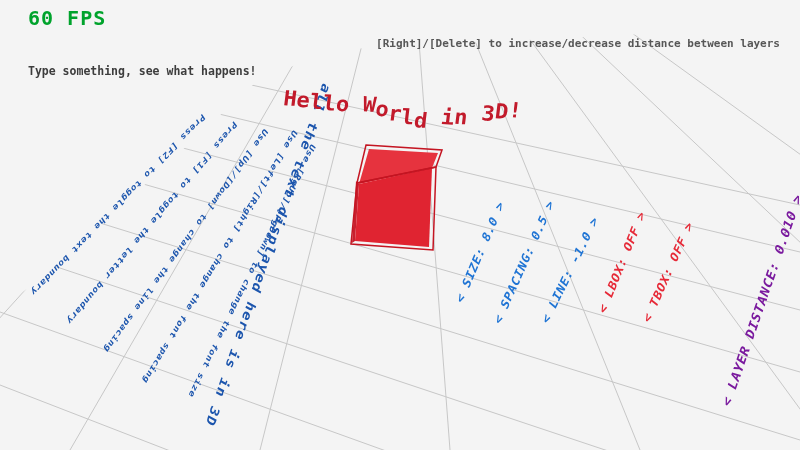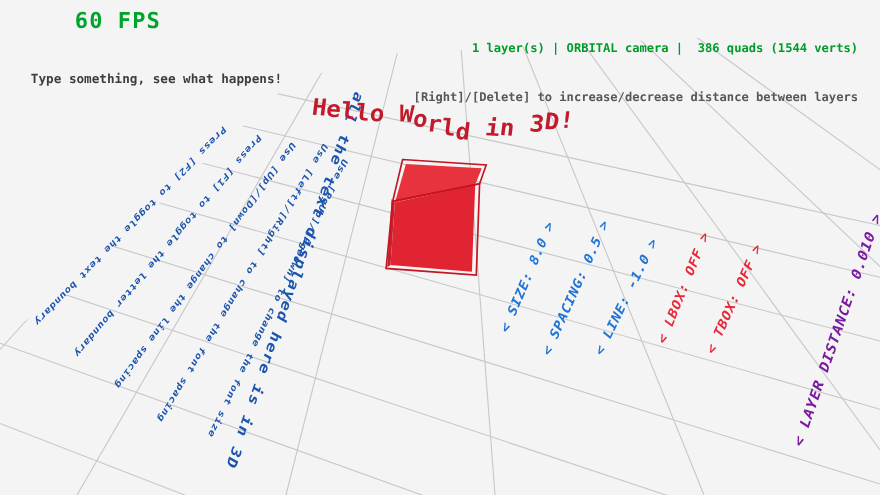--- a/index.html
+++ b/index.html
@@ -1,20 +1,20 @@
 <!DOCTYPE html>
 <html><head>
 <meta charset="utf-8">
 <style>
   html,body{margin:0;padding:0;}
   #app{position:relative;width:800px;height:450px;background:#f4f4f4;overflow:hidden;
        font-family:"DejaVu Sans Mono","Liberation Mono",monospace;}
   
   .hud{position:absolute;z-index:40;}
-  #fps{left:28px;top:6px;font-size:20px;font-weight:bold;color:#00a32c;letter-spacing:1px;margin-left:40px;}
+  #fps{left:28px;top:6px;font-size:20px;font-weight:bold;color:#00a32c;letter-spacing:1px;}
   #instr{left:28px;top:34px;font-size:11.5px;font-weight:bold;color:#3d3d3d;line-height:15px;white-space:pre;}
   #instr .gap{margin-top:13px;}
   #rightblock{right:20px;top:6px;text-align:right;font-size:11px;font-weight:bold;line-height:15px;white-space:pre;}
   #stats{color:#009b2a;}
   .hint{color:#575757;}
   
   .gtext{position:absolute;white-space:nowrap;font-weight:bold;z-index:10;}
   .help{font-size:10px;color:#1c55ad;letter-spacing:0.5px;}
   .h1{left:118px;top:205px;transform:translate(-50%,-50%) rotate(134deg) skewX(-12deg) scaleY(0.8);}
   .h2{left:152px;top:223px;transform:translate(-50%,-50%) rotate(130deg) skewX(-12deg) scaleY(0.8);}
@@ -102,17 +102,16 @@
     </g>
   </svg>
 
   <div class="hud" id="fps">60 FPS</div>
 
   <div class="hud" id="instr">
     <div>Type something, see what happens!</div>
   </div>
 
   <div class="hud" id="rightblock">
-    <div id="stats">1 layer(s) | ORBITAL camera |  386 quads (1544 verts)</div>
     <div class="hint">[Right]/[Delete] to increase/decrease distance between layers</div>
   </div>
 
 </div>
 
 </body></html>

